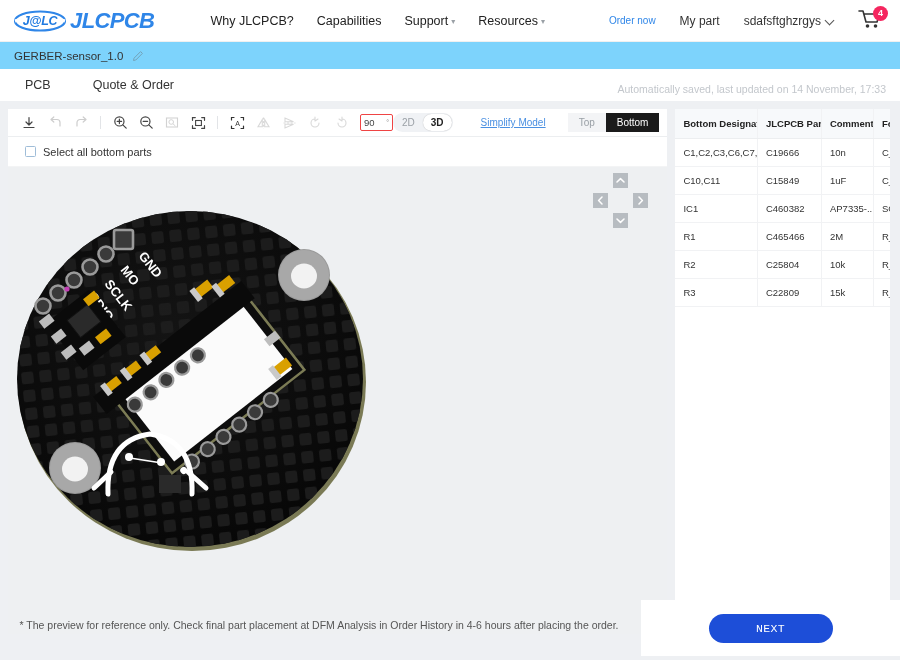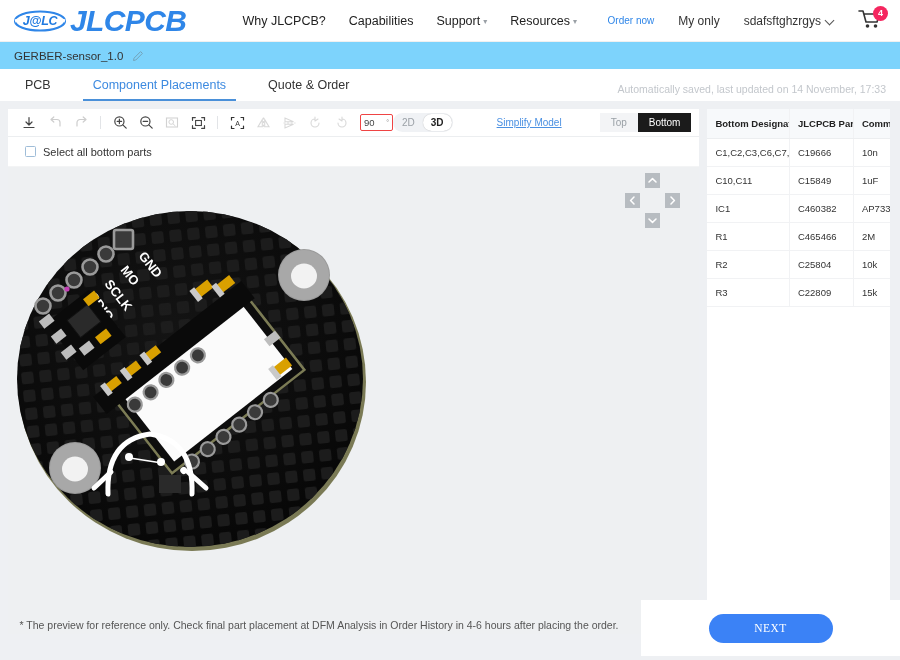--- a/index.html
+++ b/index.html
@@ -28,21 +28,21 @@
     display: flex; align-items: center; justify-content: center;
   }
   .logo-mark svg { position: absolute; left: 0; top: 0; }
   .logo-mark-text {
     position: relative;
     font-size: 12.5px; font-weight: bold; font-style: italic;
     color: #1f7ae0; letter-spacing: -0.3px;
     z-index: 2;
   }
   .logo-word {
-    font-size: 30px; font-weight: bold; font-style: italic;
+    font-size: 22px; font-weight: bold; font-style: italic;
     color: #2f86e8; letter-spacing: -0.6px;
   }
   .nav-links { display: flex; align-items: center; margin-left: 56px; gap: 23px; }
   .nav-link {
     font-size: 12.5px; color: #222; cursor: pointer;
     display: flex; align-items: center; gap: 3px; white-space: nowrap;
   }
   .caret-tiny {
     font-size: 8px; color: #9aa0a6; line-height: 1; transform: translateY(1px);
   }
@@ -141,21 +141,21 @@
     width: 33px; height: 17px;
     border: 1px solid #ef4444; border-radius: 2px;
     display: flex; align-items: center; justify-content: space-between;
     padding: 0 3px;
     font-size: 9.5px; color: #444;
     background: #fff; cursor: text;
   }
   .angle-deg { font-size: 7px; color: #888; }
 
   .toolbar-right {
-    margin-left: auto; display: flex; align-items: center; gap: 16px;
+    margin-left: auto; display: flex; align-items: center; gap: 0;
   }
   .seg {
     display: flex; align-items: center;
     background: #f0f2f5; border-radius: 11px;
     padding: 1px; height: 19px;
   }
   .seg-item {
     font-size: 10px; color: #9aa0a6;
     padding: 0 8px; height: 17px; line-height: 17px;
     border-radius: 10px; cursor: pointer;
@@ -249,25 +249,25 @@
   .tbl th.c2, .tbl td.c2 { width: 52px; border-left: 1px solid #f1f2f4; }
   .tbl th.c3, .tbl td.c3 { width: 62px; border-left: 1px solid #f1f2f4; }
   .tbl-scrollclip { overflow: hidden; flex: 1; }
 
   .next-zone {
     height: 56px; display: flex; align-items: center; justify-content: center;
     background: #fff;
   }
   .next-btn {
     width: 124px; height: 29px; border-radius: 15px;
-    background: #3b82f6; color: #fff;
+    background: #1d4ed8; color: #fff;
     font-size: 11.5px; letter-spacing: .4px;
     display: flex; align-items: center; justify-content: center;
     cursor: pointer; border: none;
-    font-family: Liberation Serif, serif;
+    font-family: Liberation Mono, monospace;
   }
   .next-col {
     position: absolute; right: 0; bottom: 0;
     width: 259px;
   }
 </style>
 </head>
 <body>
 
 <div class="topnav">
@@ -294,21 +294,21 @@
       <span class="caret-tiny">▾</span>
     </div>
     <div class="nav-link">
       <span>Resources</span>
       <span class="caret-tiny">▾</span>
     </div>
   </div>
 
   <div class="nav-right">
     <span class="nav-order">Order now</span>
-    <span class="nav-myfile">My only</span>
+    <span class="nav-myfile">My part</span>
     <span class="nav-user">
       <span>sdafsftghzrgys</span>
       <span class="chev"></span>
     </span>
     <span class="cart-wrap">
       <svg width="24" height="22" viewBox="0 0 24 22">
         <path d="M1 3 H5 L8 14 H19 L21.5 6 H6.2" fill="none" stroke="#333" stroke-width="1.6" stroke-linejoin="round" stroke-linecap="round"></path>
         <circle cx="9.5" cy="18" r="1.8" fill="#333"></circle>
         <circle cx="17.5" cy="18" r="1.8" fill="#333"></circle>
       </svg>
@@ -323,23 +323,20 @@
     <svg width="12" height="12" viewBox="0 0 12 12">
       <path d="M1.5 10.5 L2 8.2 L8.6 1.6 L10.4 3.4 L3.8 10 Z" fill="none" stroke="#666" stroke-width="1"></path>
     </svg>
   </span>
 </div>
 
 <div class="tabsbar">
   <div class="tabs">
     <div class="tab">
       <span>PCB</span>
-    </div>
-    <div class="tab active">
-      <span>Component Placements</span>
     </div>
     <div class="tab">
       <span>Quote &amp; Order</span>
     </div>
   </div>
   <div class="autosave">Automatically saved, last updated on 14 November, 17:33</div>
 </div>
 
 <div class="workspace">
 

